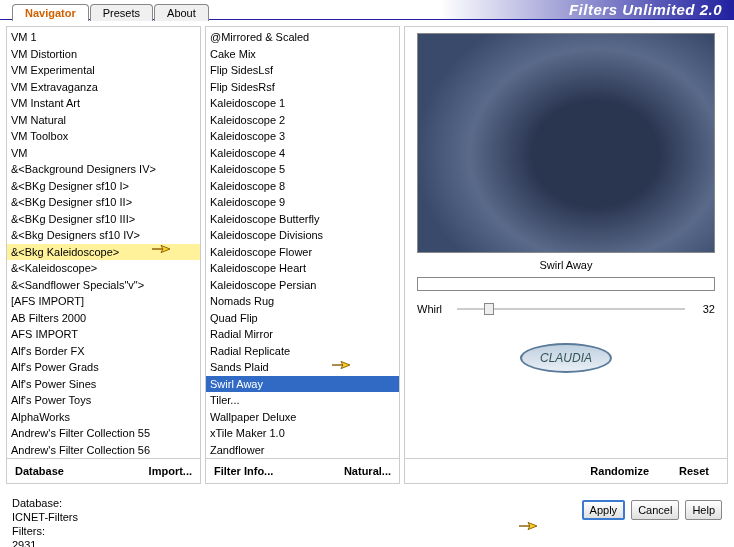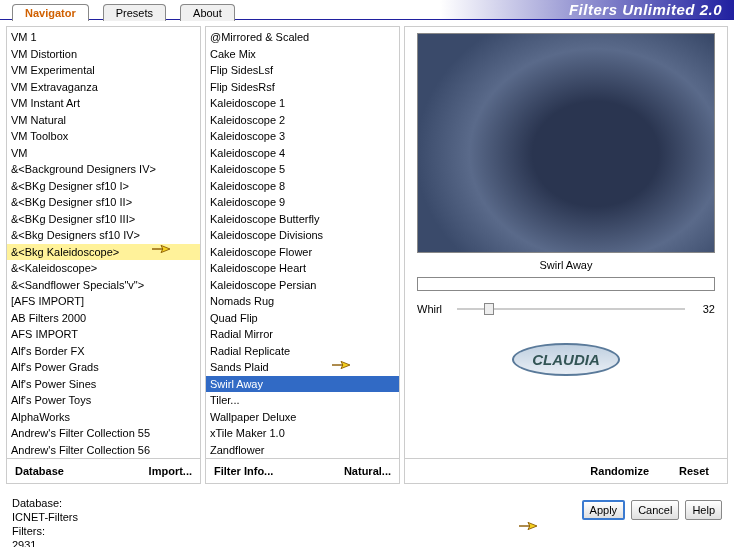--- a/index.html
+++ b/index.html
@@ -32,21 +32,21 @@
   position: absolute;
   top: 4px;
   left: 12px;
 }
 .tab {
   padding: 2px 12px;
   border: 1px solid #888;
   border-bottom: none;
   background: #f0f0f0;
   border-radius: 4px 4px 0 0;
-  margin-right: 14px;
+  margin-right: 1px;
   cursor: pointer;
   font-size: 11px;
 }
 .tab.active {
   background: #fff;
   color: #d06000;
   font-weight: bold;
 }
 .main {
   display: flex;
@@ -126,22 +126,22 @@
   margin-top: 20px;
 }
 .logo-badge {
   display: inline-block;
   padding: 6px 18px;
   border: 2px solid #5a7a9a;
   border-radius: 50%;
   background: linear-gradient(#c0d0e0, #e8eef5);
   color: #355;
   font-style: italic;
-  font-weight: bold;
-  font-size: 15px;
+  font-weight: normal;
+  font-size: 12px;
 }
 .right-footer {
   margin-top: auto;
   border-top: 1px solid #ccc;
   padding: 6px 18px;
   display: flex;
   justify-content: flex-end;
   gap: 30px;
   font-weight: bold;
   font-size: 11px;

